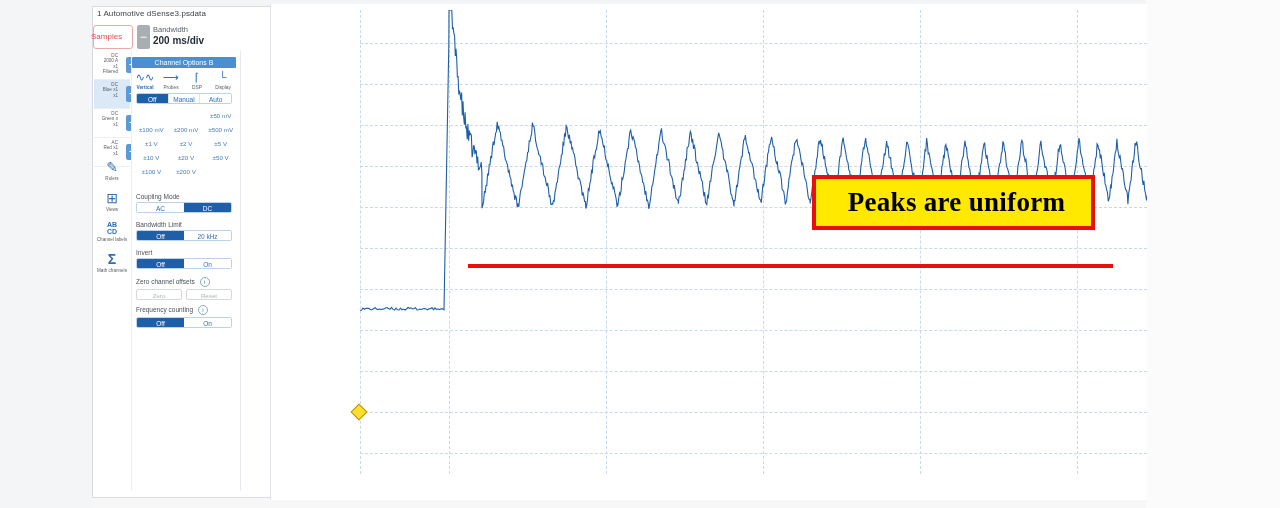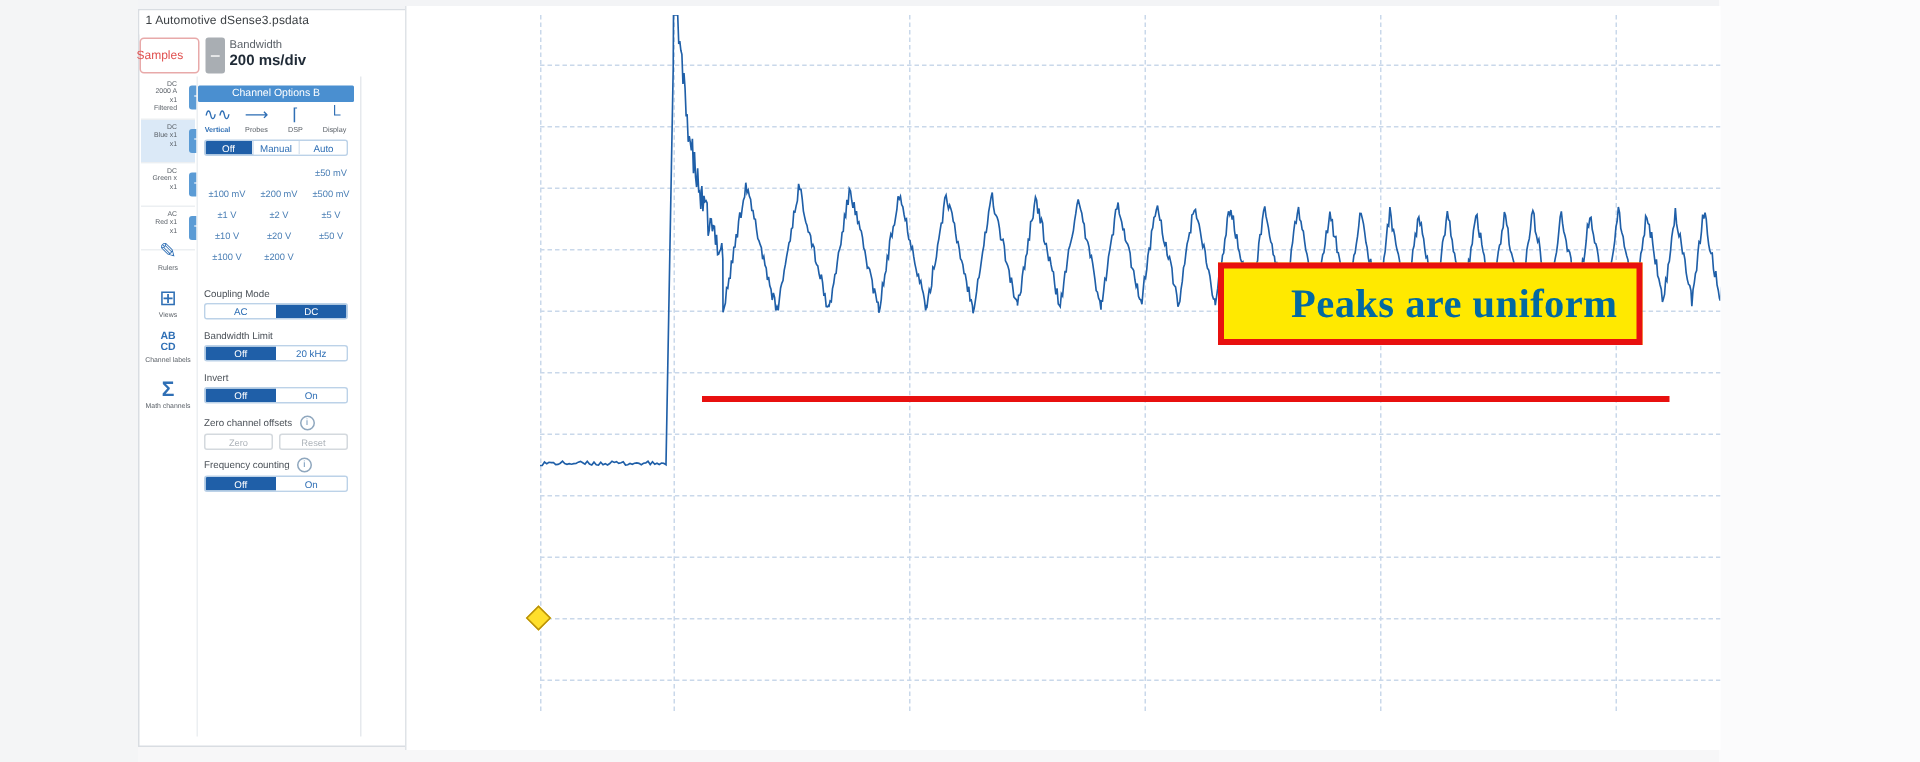--- a/index.html
+++ b/index.html
@@ -96,21 +96,21 @@
   .ybar2{position:absolute;left:264px;top:434px;width:14px;height:3px;background:#1f5fa8;}
 
   .time-chip{position:absolute;left:240px;top:457px;width:32px;height:11px;background:#ffffff;border:1px solid #c9d2db;border-radius:2px;font-size:6px;line-height:11px;text-align:center;color:#2f6fb5;box-sizing:border-box;}
   .time-chip-tab{position:absolute;left:249px;top:451px;width:14px;height:7px;background:#2f6fb5;border-radius:2px 2px 0 0;}
 
   .trig-marker{position:absolute;left:353px;top:406px;width:10px;height:10px;background:#ffdf2b;border:1px solid #b9900a;transform:rotate(45deg);}
 
   .redline{position:absolute;left:468px;top:264px;width:645px;height:4px;background:#e8100f;}
 
   .callout{position:absolute;left:812px;top:175px;width:283px;height:55px;background:#ffe900;border:4px solid #e8100f;box-sizing:border-box;}
-  .callout-txt{position:absolute;left:16px;top:0;width:100%;height:100%;display:flex;align-items:center;justify-content:center;font-family:"Liberation Serif",serif;font-weight:bold;font-size:27px;color:#0369a1;letter-spacing:.3px;text-align:center;}
+  .callout-txt{position:absolute;left:3px;top:0;width:100%;height:100%;display:flex;align-items:center;justify-content:center;font-family:"Liberation Serif",serif;font-weight:bold;font-size:27px;color:#000000;letter-spacing:.3px;text-align:center;}
 
   svg.wave{position:absolute;left:0;top:0;}
 </style>
 </head>
 <body>
 
 <div class="bg-wrap">
   <div class="bg-grey-top"></div>
   <div class="bg-grey-mid"></div>
   <div class="bg-grey-bot"></div>

